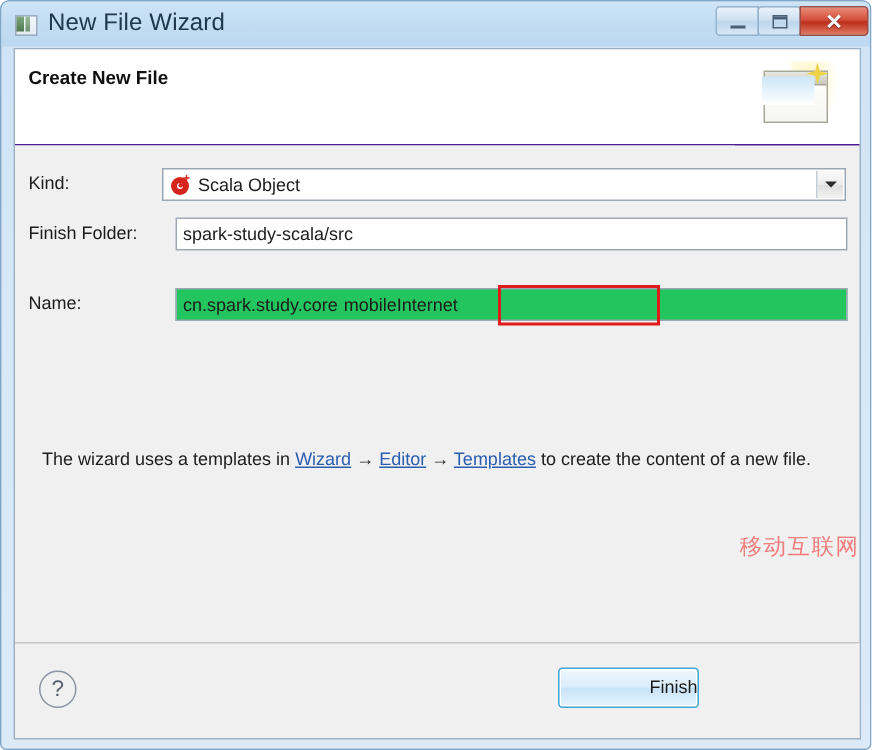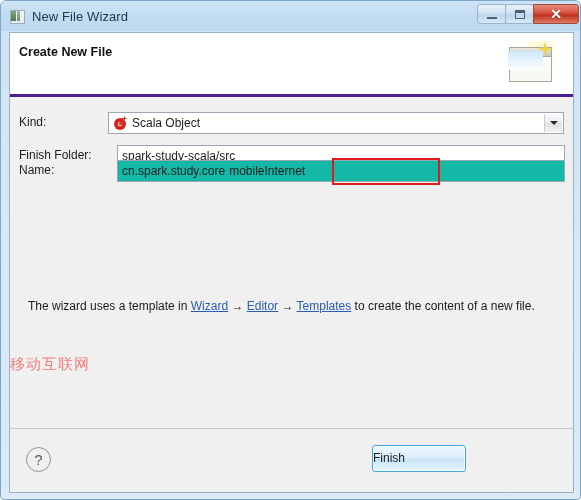--- a/index.html
+++ b/index.html
@@ -53,21 +53,21 @@
     width: 5px; height: 10px;
     background: linear-gradient(to bottom, #7ea87e 0%, #4e7a4e 100%);
   }
   .title-icon .ti-green2 {
     position: absolute;
     left: 8px; top: 3px;
     width: 3px; height: 10px;
     background: linear-gradient(to bottom, #9dbb9d 0%, #6e916e 100%);
   }
   .title-text {
-    font-size: 13px;
+    font-size: 16px;
     color: #21374c;
     letter-spacing: 0.1px;
     white-space: nowrap;
   }
 
   .winbtns {
     position: absolute;
     right: 3px;
     top: 2px;
     display: flex;
@@ -134,21 +134,21 @@
     border: 1px solid #9ab0c4;
     box-sizing: border-box;
   }
 
   .header {
     position: absolute;
     left: 0; top: 0;
     width: 563px;
     height: 64px;
     background: #ffffff;
-    border-bottom: 3px solid #4c1d95;
+    border-bottom: 1px solid #4c1d95;
     box-sizing: border-box;
   }
   .header-title {
     position: absolute;
     left: 9px;
     top: 12px;
     font-size: 12.5px;
     font-weight: bold;
     color: #101010;
   }
@@ -325,21 +325,21 @@
     white-space: nowrap;
     overflow: hidden;
   }
 
   .name-wrap {
     position: absolute;
     left: 107px;
     top: 0;
     width: 448px;
     height: 22px;
-    background: #14b8a6;
+    background: #22c55e;
     border: 1px solid #9ba7b3;
     box-sizing: border-box;
     display: flex;
     align-items: center;
     overflow: visible;
   }
   .name-pkg {
     font-size: 12px;
     color: #1c1c1c;
     padding-left: 4px;
@@ -374,21 +374,21 @@
   .desc a {
     color: #2a5db0;
     text-decoration: underline;
   }
 
   .cn-text {
     position: absolute;
     left: 0;
     top: 258px;
     width: 563px;
-    text-align: left;
+    text-align: right;
     font-size: 15px;
     color: #f27d7d;
     letter-spacing: 1px;
     font-family: "DejaVu Sans", sans-serif;
   }
 
   
   .footer {
     position: absolute;
     left: 0;
@@ -414,21 +414,21 @@
     line-height: 23px;
     background: #f0f0f0;
   }
   .btn {
     position: absolute;
     top: 16px;
     width: 94px;
     height: 27px;
     font-size: 12px;
     color: #1c1c1c;
-    text-align: left;
+    text-align: right;
     line-height: 25px;
     box-sizing: border-box;
     border-radius: 3px;
   }
   .btn.finish {
     right: 107px;
     background: linear-gradient(to bottom, #eef7fd 0%, #daedfa 48%, #c7e3f7 52%, #e6f4fd 100%);
     border: 1px solid #3fa8d8;
     box-shadow: inset 0 0 0 1px #ffffff;
   }
@@ -493,31 +493,31 @@
           <span class="combo-text">Scala Object</span>
           <span class="combo-arrow"></span>
         </div>
       </div>
 
       <div class="field-row" style="top:48px;">
         <div class="field-label">Finish Folder:</div>
         <div class="textfield">spark-study-scala/src</div>
       </div>
 
-      <div class="field-row" style="top:63px;">
+      <div class="field-row" style="top:95px;">
         <div class="field-label">Name:</div>
         <div class="name-wrap">
           <span class="name-pkg">cn.spark.study.core</span>
           <span class="name-highlight">mobileInternet</span>
           <span class="red-box"></span>
         </div>
       </div>
 
       <div class="desc">
-        <span>The wizard uses a template in </span><a href="#">Wizard</a><span> → </span><a href="#">Editor</a><span> → </span><a href="#">Templates</a><span> to create the content of a new file.</span><br>
+        <span>The wizard uses a templates in </span><a href="#">Wizard</a><span> → </span><a href="#">Editor</a><span> → </span><a href="#">Templates</a><span> to create the content of a new file.</span><br>
       </div>
 
       <div class="cn-text">移动互联网</div>
     </div>
 
     <div class="footer">
       <div class="help-btn">?</div>
       <div class="btn finish">Finish</div>
     </div>
 

